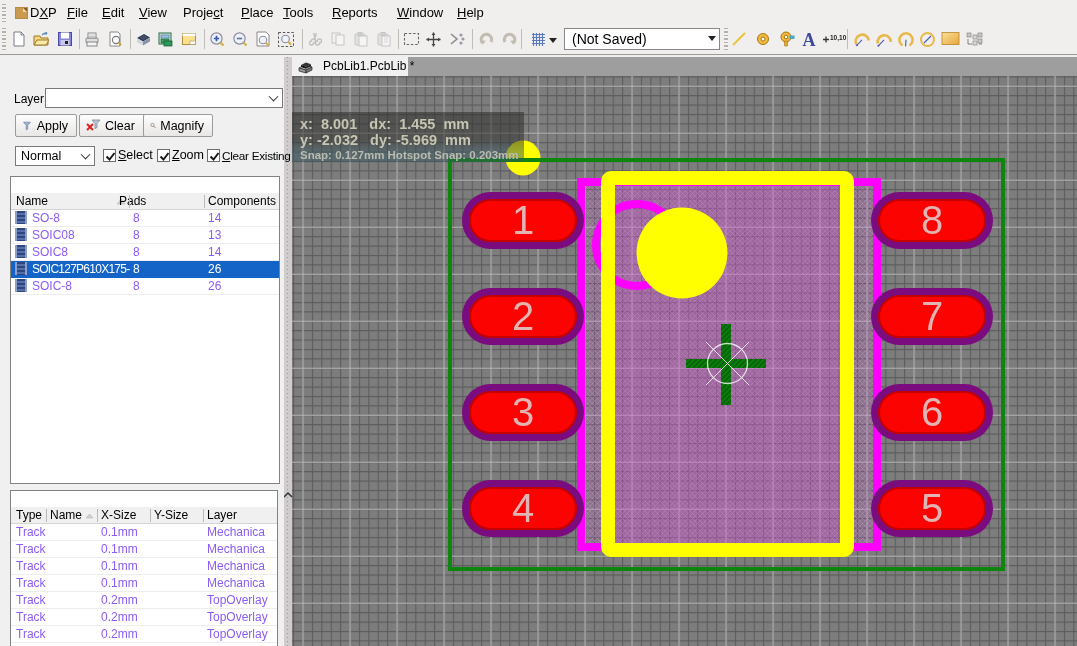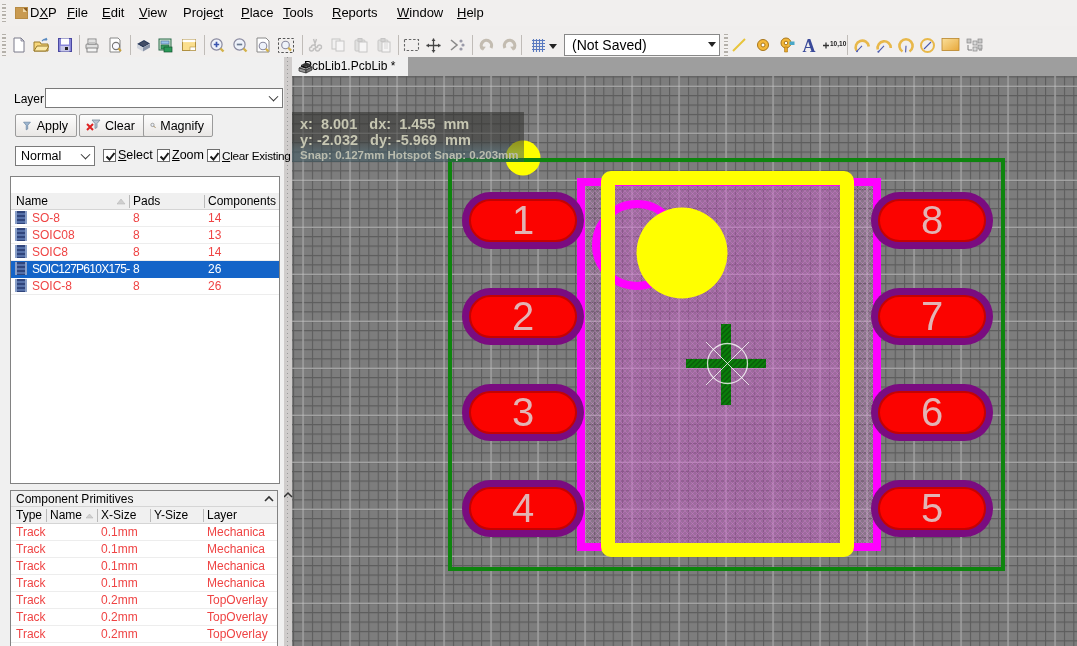--- a/index.html
+++ b/index.html
@@ -6,21 +6,21 @@
 html,body { width:1077px; height:646px; overflow:hidden; font-family:"Liberation Sans", sans-serif; }
 #app { position:relative; width:1077px; height:646px; background:#f0eeed; }
 
 #menubar { position:absolute; left:0; top:0; width:1077px; height:26px; background:#f1efee; }
 .grip { position:absolute; left:2px; top:4px; bottom:4px; width:4px;
   background:repeating-linear-gradient(180deg,#b4b0aa 0 1.5px,#f4f2f0 1.5px 3.5px); }
 .menu-item { position:absolute; top:5px; font-size:13px; color:#000; }
 .menu-item u { text-decoration:underline; }
 #dxpicon { position:absolute; left:14px; top:5px; width:16px; height:16px; }
 
-#toolbar { position:absolute; left:0; top:30px; width:1077px; height:31px; background:#f1efee; border-bottom:1px solid #9e9b96; }
+#toolbar { position:absolute; left:0; top:24px; width:1077px; height:31px; background:#f1efee; border-bottom:1px solid #9e9b96; }
 .tsep { position:absolute; top:5px; width:1px; height:20px; background:#c0bcb8; }
 #notsaved { position:absolute; left:564px; top:4px; width:156px; height:22px; background:#fff; border:1px solid #888; font-size:14px; color:#000; line-height:20px; padding-left:7px; }
 #notsaved .dd { position:absolute; right:3px; top:7px; width:0; height:0; border-left:4px solid transparent; border-right:4px solid transparent; border-top:5px solid #222; }
 .ticn { position:absolute; top:7px; }
 
 #panel { position:absolute; left:0; top:57px; width:284px; height:589px; background:#f0f0f0; z-index:3; }
 #paneltitle { position:absolute; left:0; top:0; width:284px; height:25px;
   background:linear-gradient(180deg,#e7f2fc 0%,#d3e5f8 40%,#b9d2ee 75%,#c7dcf4 100%);
   border-bottom:1px solid #9db8d8; }
 #paneltitle .t { position:absolute; left:8px; top:4px; font-size:13px; font-weight:bold; color:#1b2430; }
@@ -39,29 +39,29 @@
     repeating-linear-gradient(180deg,#30457c 0 2px,#5570a8 2px 4px);
   background-position:0 0, 1px 0; }
 .rowsel .cicon { box-shadow:none; }
 .nclip { overflow:hidden; white-space:nowrap; width:98px; letter-spacing:-0.75px; }
 
 .listbox { position:absolute; background:#fff; border:1px solid #828282; }
 .lhdr { position:absolute; left:0; top:0; right:0; height:16px; background:#f0f0f0; border-bottom:1px solid #d5d5d5; font-size:12px; color:#000; padding-left:5px; line-height:16px; }
 .chdr { position:absolute; left:0; right:0; height:17px; background:#f0f0f0; border-bottom:1px solid #d5d5d5; font-size:12px; color:#000; }
 .chdr span { position:absolute; top:1px; }
 .colsep { position:absolute; top:2px; width:1px; height:13px; background:#b9b9b9; }
-.row { position:absolute; left:0; right:0; height:17px; font-size:12px; color:#ef4444; border-bottom:1px solid #ededed; }
+.row { position:absolute; left:0; right:0; height:17px; font-size:12px; color:#8b5cf6; border-bottom:1px solid #ededed; }
 .row span { position:absolute; top:1px; }
 .rowsel { background:#1464c8; color:#fff; border-bottom:1px solid #1464c8; }
 
 #splitter { position:absolute; left:284px; top:57px; width:8px; height:589px; background:#cfcccb; z-index:2;
   background-image:repeating-linear-gradient(180deg,#9a9a9a 0 1px,transparent 1px 4px); background-size:1px 100%; background-position:3px 0; background-repeat:no-repeat; }
 
 #tabbar { position:absolute; left:292px; top:57px; width:785px; height:19px; background:#9e9e9e; }
-#tab { position:absolute; left:0px; top:0px; width:116px; height:19px; background:#f0f0f0; font-size:12px; color:#000; line-height:19px; padding-left:12px; white-space:nowrap; }
+#tab { position:absolute; left:0px; top:0px; width:116px; height:19px; background:#f0f0f0; font-size:12px; color:#000; line-height:19px; padding-left:31px; white-space:nowrap; }
 #canvas { position:absolute; left:292px; top:76px; width:785px; height:570px; background:#7d7d7d; }
 #hud { position:absolute; left:0px; top:8px; width:232px; height:50px; background:linear-gradient(180deg,rgba(45,45,42,0.55) 0%,rgba(45,45,42,0.52) 55%,rgba(55,85,95,0.5) 80%,rgba(55,85,95,0.5) 100%); color:#c6c6b2; font-weight:bold;margin-top:28px; }
 #hud .l1 { position:absolute; left:8px; top:4px; font-size:14.5px; }
 #hud .l2 { position:absolute; left:8px; top:20px; font-size:14.5px; }
 #hud .l3 { position:absolute; left:8px; top:37px; font-size:11.5px; color:#b9bcae; }
 </style>
 </head>
 <body>
 <div id="app">
 
@@ -302,21 +302,21 @@
         </svg>
       </div>
     <span class="cblbl" style="left:222px;top:91.5px;font-size:11.8px;letter-spacing:-0.3px"><u>C</u>lear Existing</span>
 
     <div class="listbox" style="left:10px;top:119px;width:270px;height:308px">
       <div class="chdr" style="top:16px">
         <span style="left:5px">Name</span>
         <svg style="position:absolute;left:106px;top:5px" width="9" height="7">
             <path d="M0 6h8L4 1z" fill="#cfcfcf" stroke="#b0b0b0" stroke-width="0.5"></path>
           </svg>
-        <span style="left:122px">Pads</span>
+        <span style="left:108px">Pads</span>
         <span style="left:197px">Components</span>
         <div class="colsep" style="left:118px"></div>
         <div class="colsep" style="left:193px"></div>
       </div>
       <div class="row" style="top:33px">
           <span class="cicon"></span>
           <span style="left:21px">SO-8</span>
           <span style="left:122px">8</span>
           <span style="left:197px">14</span>
         </div>
@@ -340,25 +340,20 @@
         </div>
       <div class="row" style="top:101px">
           <span class="cicon"></span>
           <span style="left:21px">SOIC-8</span>
           <span style="left:122px">8</span>
           <span style="left:197px">26</span>
         </div>
     </div>
 
     <div class="listbox" style="left:10px;top:433px;width:268px;height:156px;border-bottom:none">
-      <div class="lhdr">Component Primitives
-        <svg style="position:absolute;right:3px;top:4px" width="10" height="8">
-            <path d="M1 6l4-4 4 4" stroke="#333" stroke-width="1.6" fill="none"></path>
-          </svg>
-      </div>
       <div class="chdr" style="top:16px">
         <span style="left:5px">Type</span>
         <span style="left:39px">Name</span>
         <svg style="position:absolute;left:75px;top:6px" width="8" height="6">
             <path d="M0 5h7L3.5 1z" fill="#cfcfcf" stroke="#b0b0b0" stroke-width="0.5"></path>
           </svg>
         <span style="left:90px">X-Size</span>
         <span style="left:143px">Y-Size</span>
         <span style="left:196px">Layer</span>
         <div class="colsep" style="left:35px"></div>

